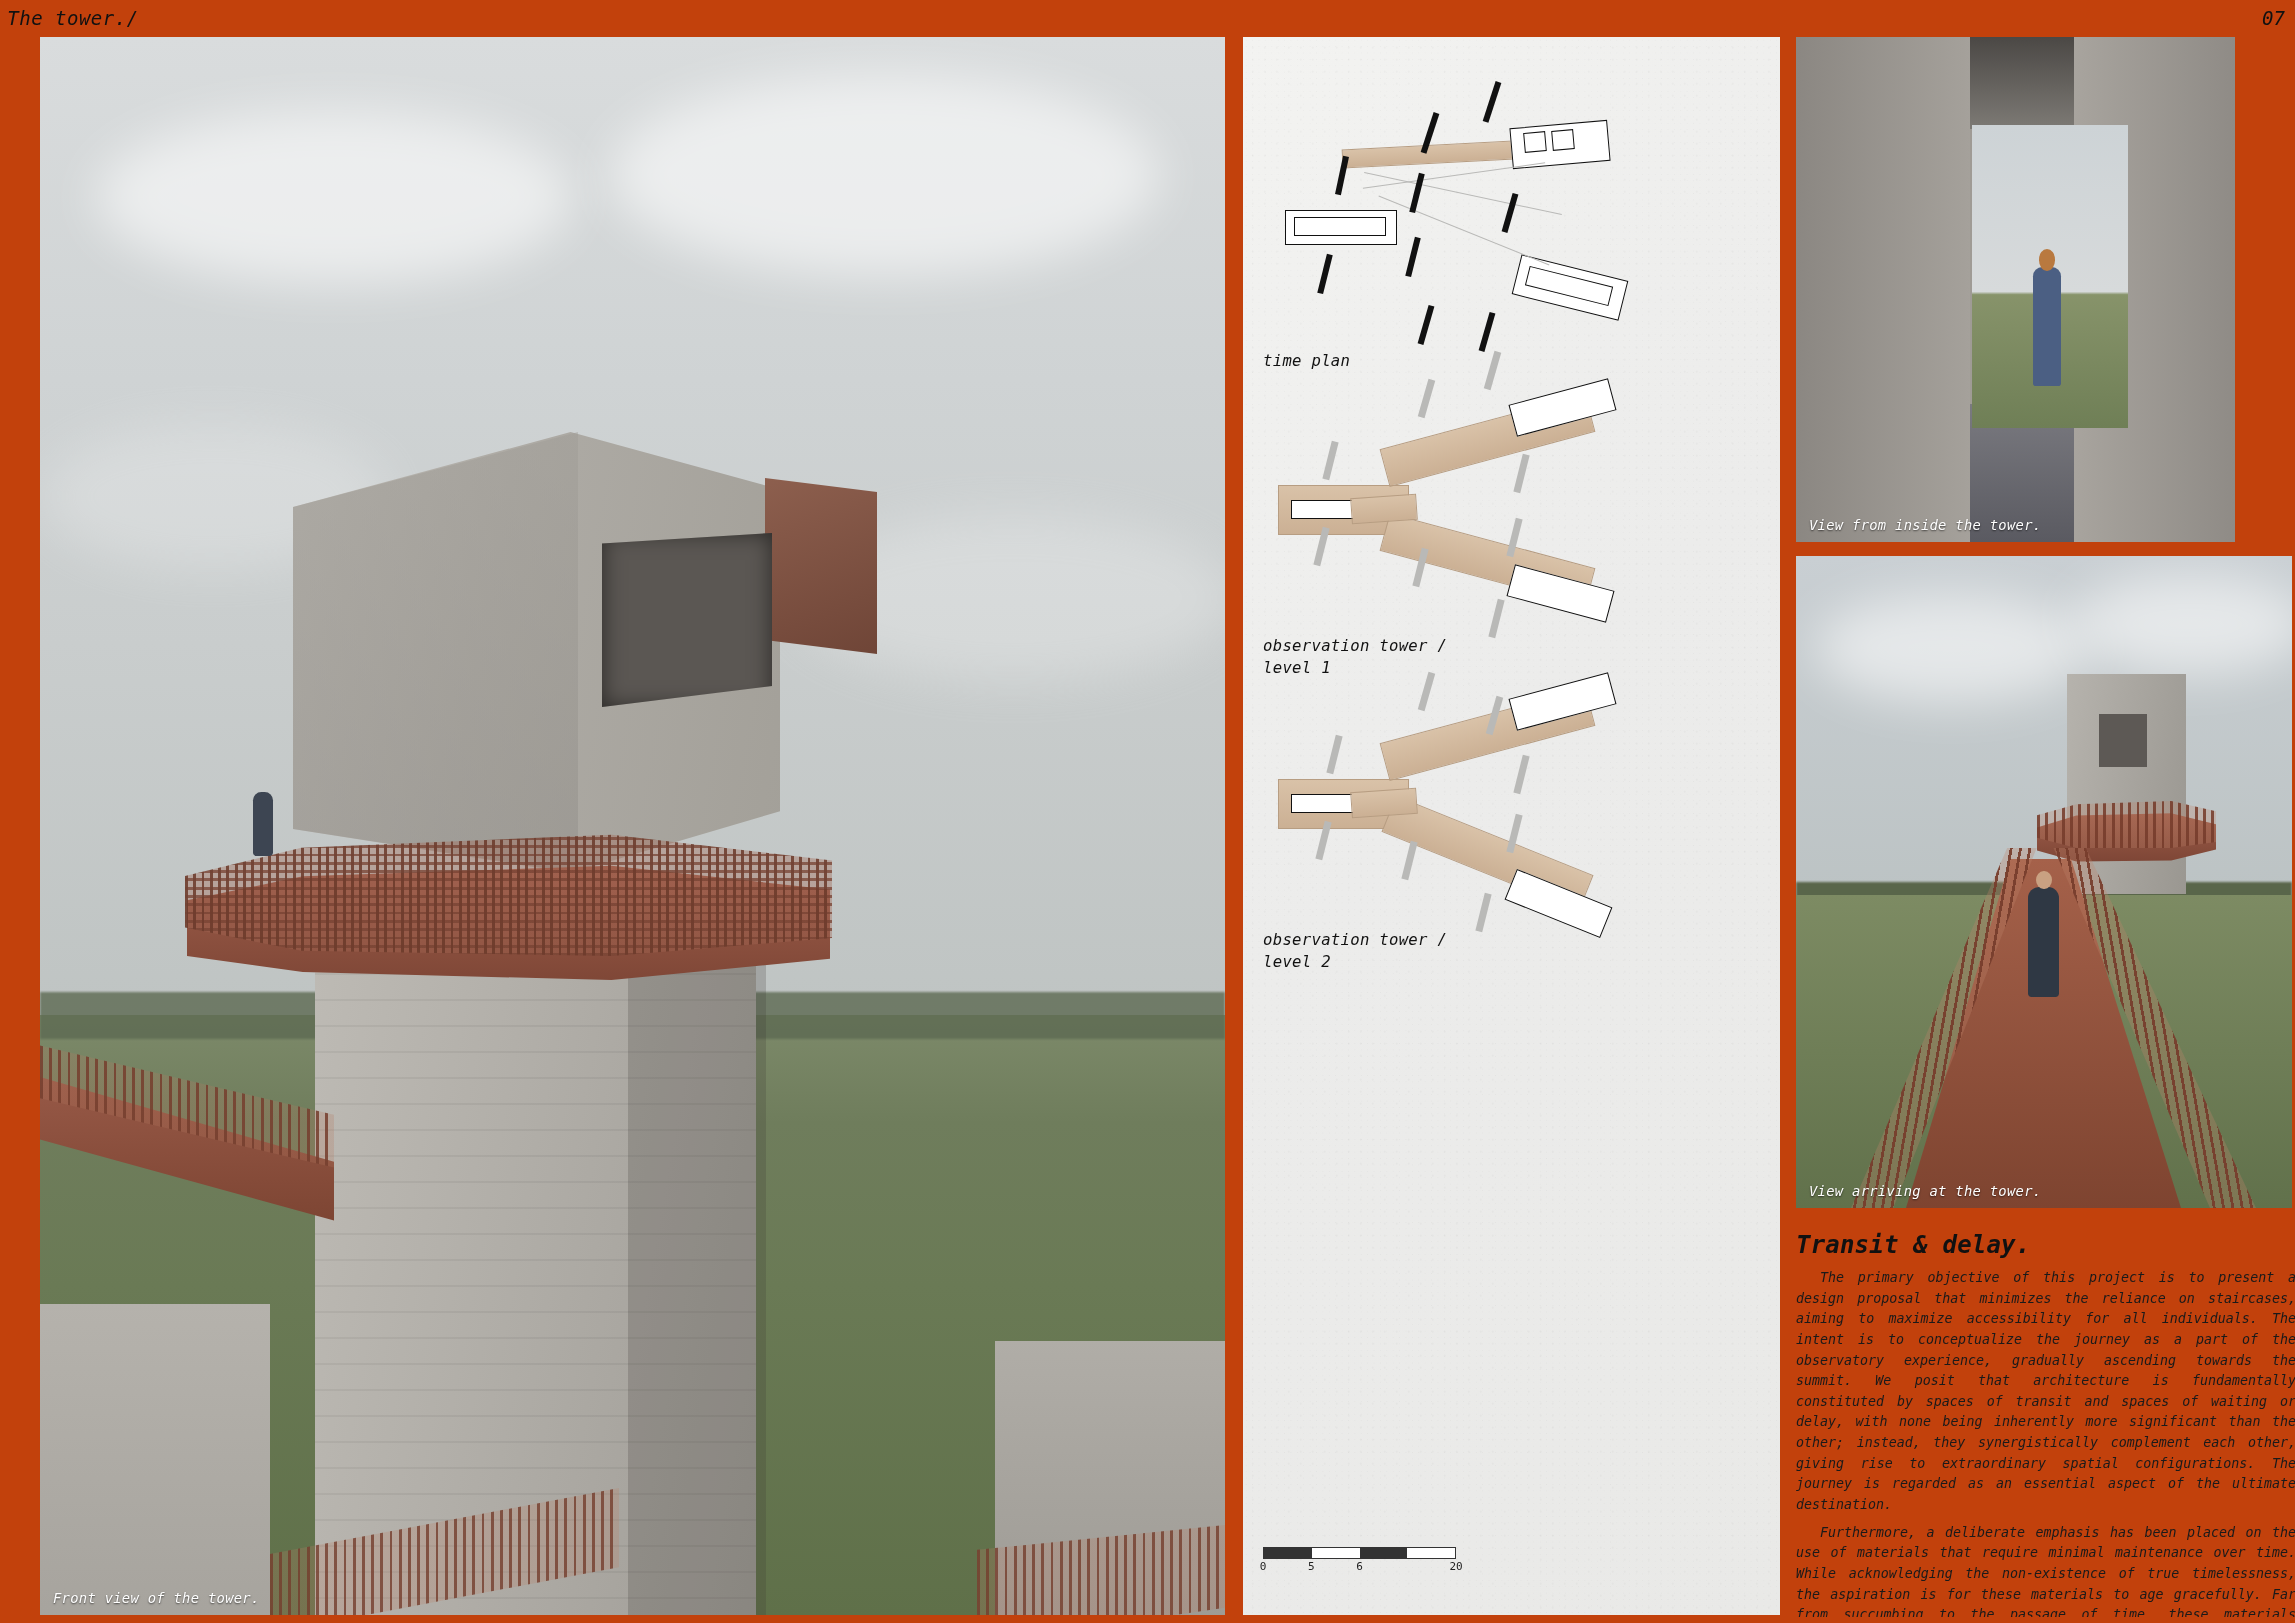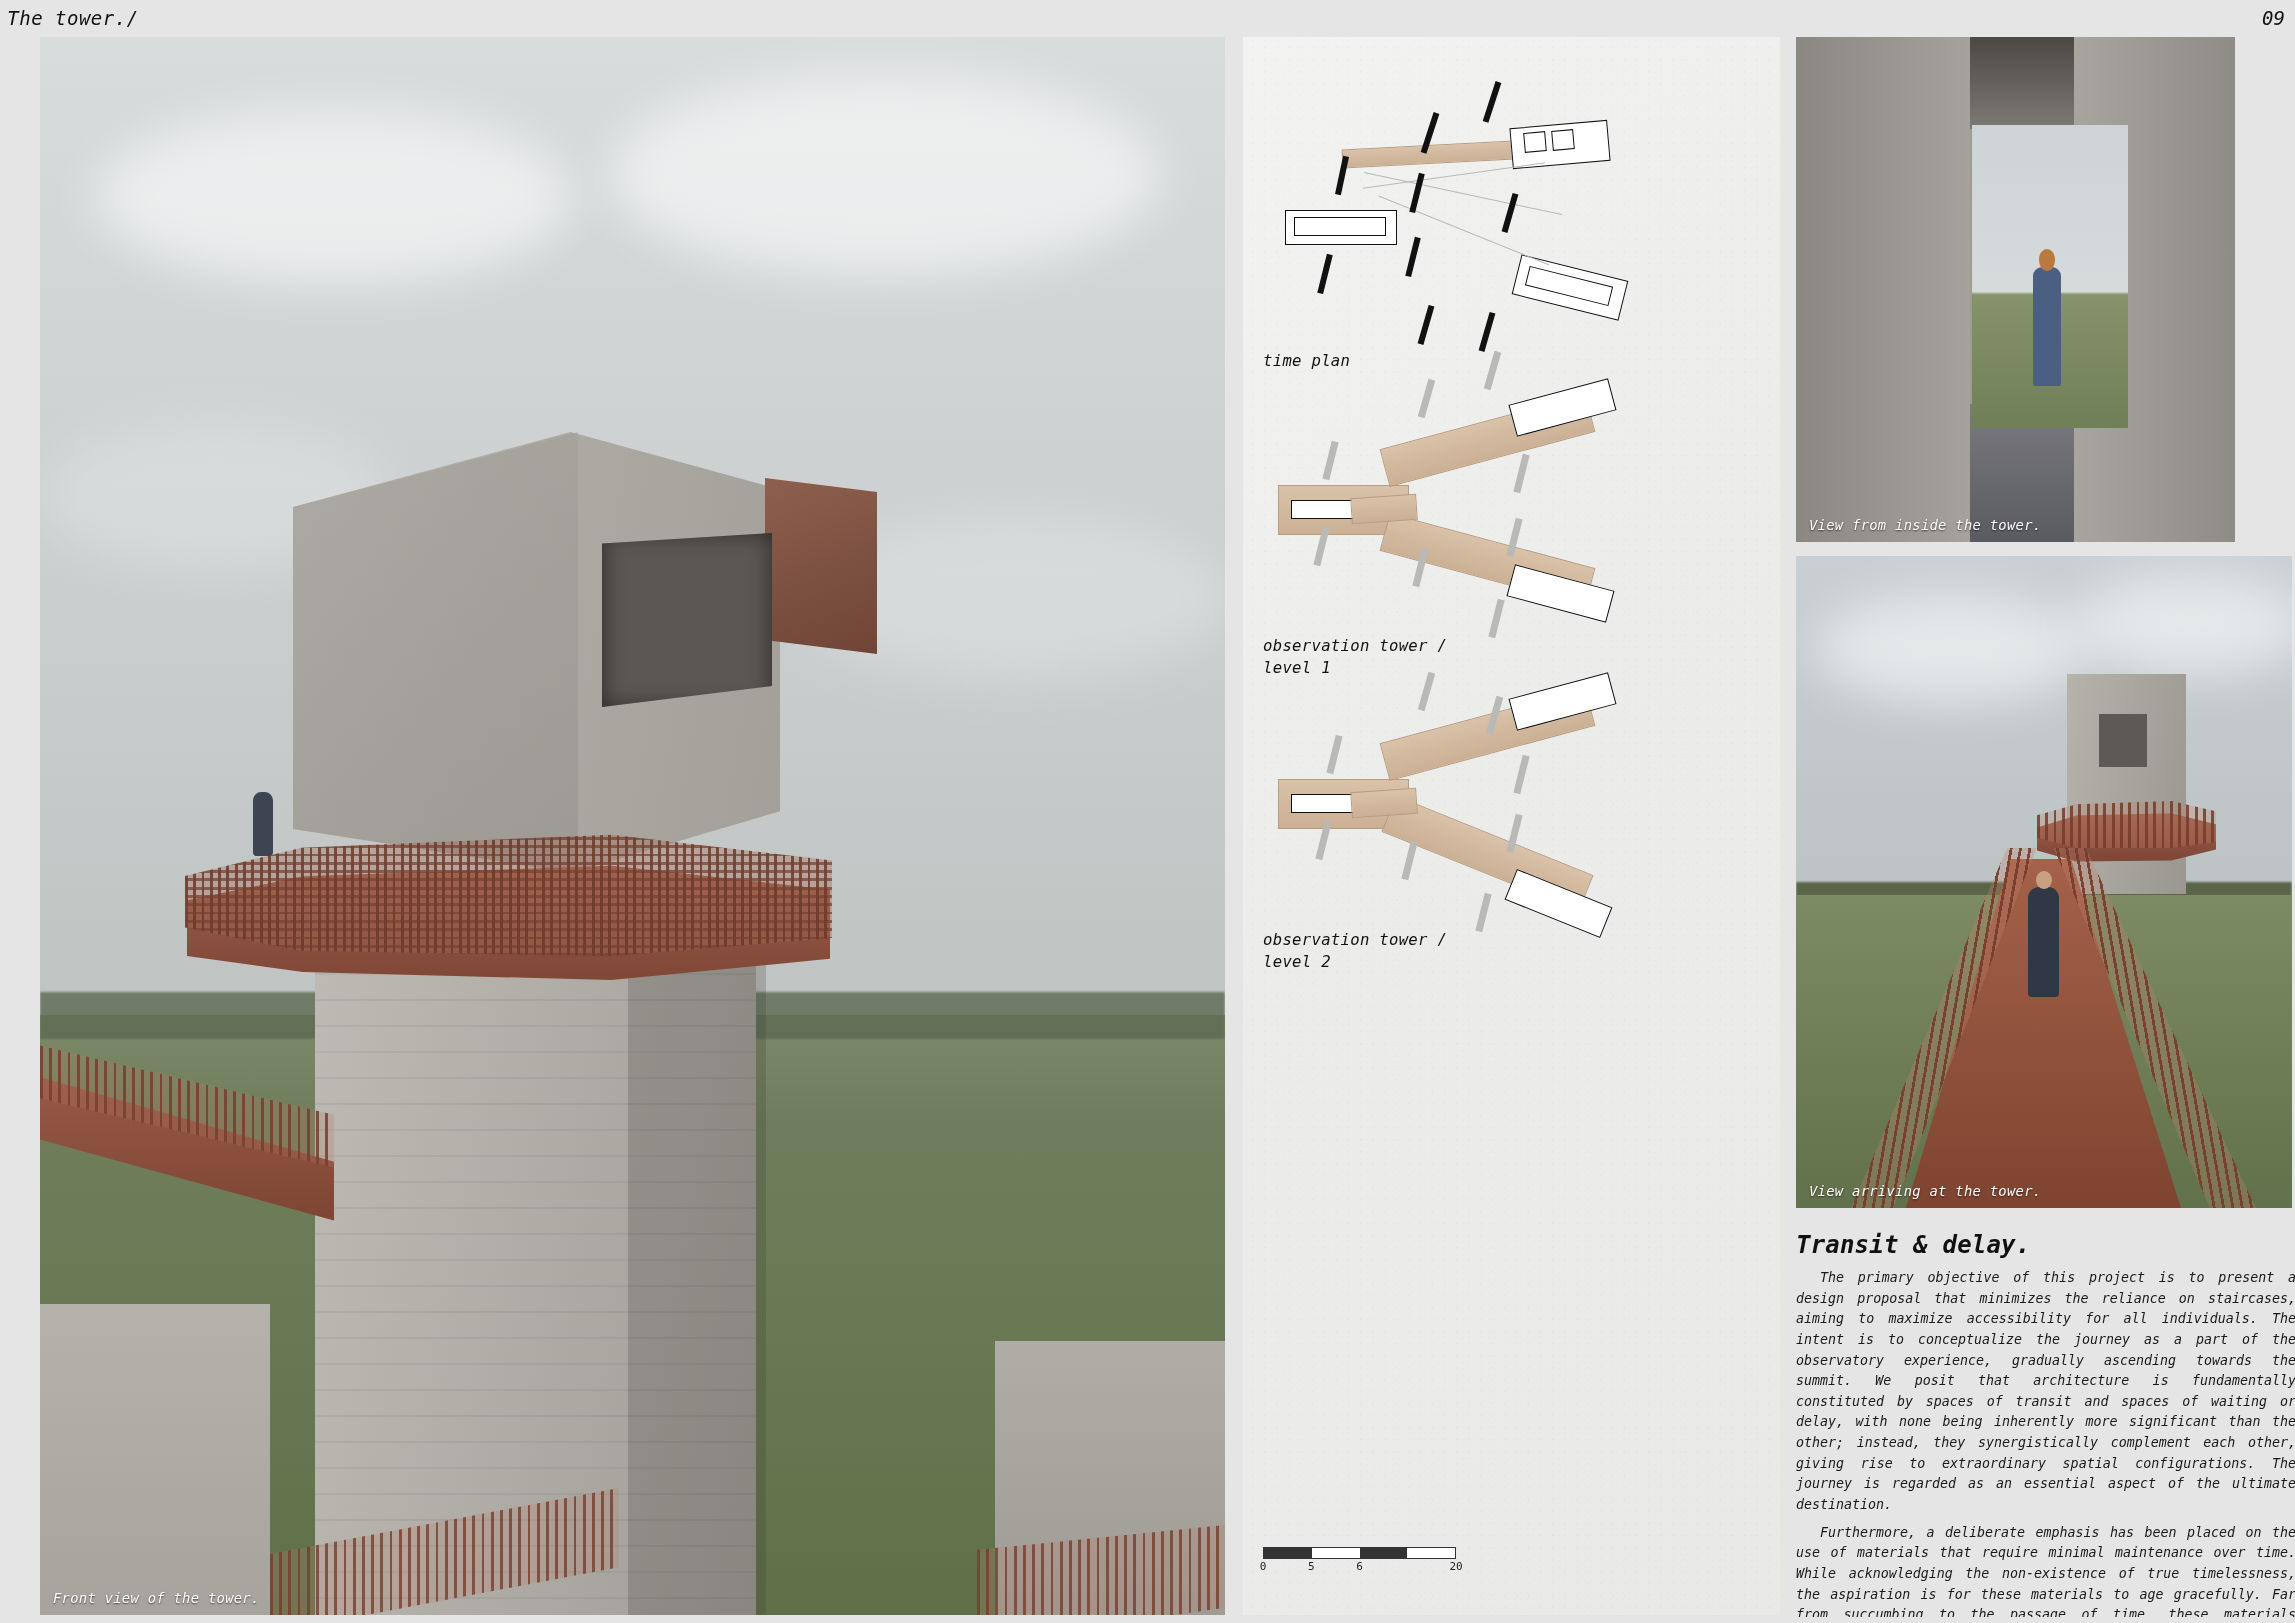--- a/index.html
+++ b/index.html
@@ -1,17 +1,17 @@
 <!DOCTYPE html>
 <html style="font-size:14.7px"><head>
 <meta charset="utf-8">
 <style>
   html,body{margin:0;padding:0;background:#ffffff;}
   body{width:2296px;height:1624px;font-family:"DejaVu Sans Mono",monospace;color:#111;overflow:hidden;}
-  .sheet{position:relative;width:2296px;height:1624px;background:#e5e5e5;}
+  .sheet{position:relative;width:2296px;height:1624px;background:#c2410c;}
 
   
   .hdr{position:absolute;left:0;top:0;width:2296px;height:40px;}
   .hdr .title{position:absolute;left:7.3px;top:7.3px;font-size:19px;font-style:italic;letter-spacing:0.5px;color:#111;}
   .hdr .page{position:absolute;right:11px;top:7.3px;font-size:19px;font-style:italic;color:#111;}
 
   
   .panel{position:absolute;overflow:hidden;}
   .cap{position:absolute;left:13px;bottom:9.2px;font-size:13.8px;font-style:italic;color:#fff;text-shadow:0 0.9px 1.8px rgba(0,0,0,.6);letter-spacing:0.3px;}
 
@@ -127,21 +127,21 @@
   .tb-p{font-size:13.3px;line-height:1.55;text-align:justify;color:#1a1a1a;margin:0 0 7.3px 0;font-style:italic;}
   .tb-p.indent{text-indent:24px;}
 </style>
 </head>
 <body>
 
 <div class="sheet">
 
   <div class="hdr">
     <div class="title">The tower./</div>
-    <div class="page">09</div>
+    <div class="page">07</div>
   </div>
 
   <div class="panel" id="photo-front">
     <div class="sky"></div>
     <div class="cloudsoft" style="left:55px;top:73px;width:478px;height:174px;"></div>
     <div class="cloudsoft" style="left:569px;top:37px;width:551px;height:202px;"></div>
     <div class="cloudsoft" style="left:753px;top:478px;width:441px;height:165px;opacity:.45;"></div>
     <div class="cloudsoft" style="left:0px;top:386px;width:349px;height:147px;opacity:.4;"></div>
     <div class="ground"></div>
     <div class="treeline"></div>

